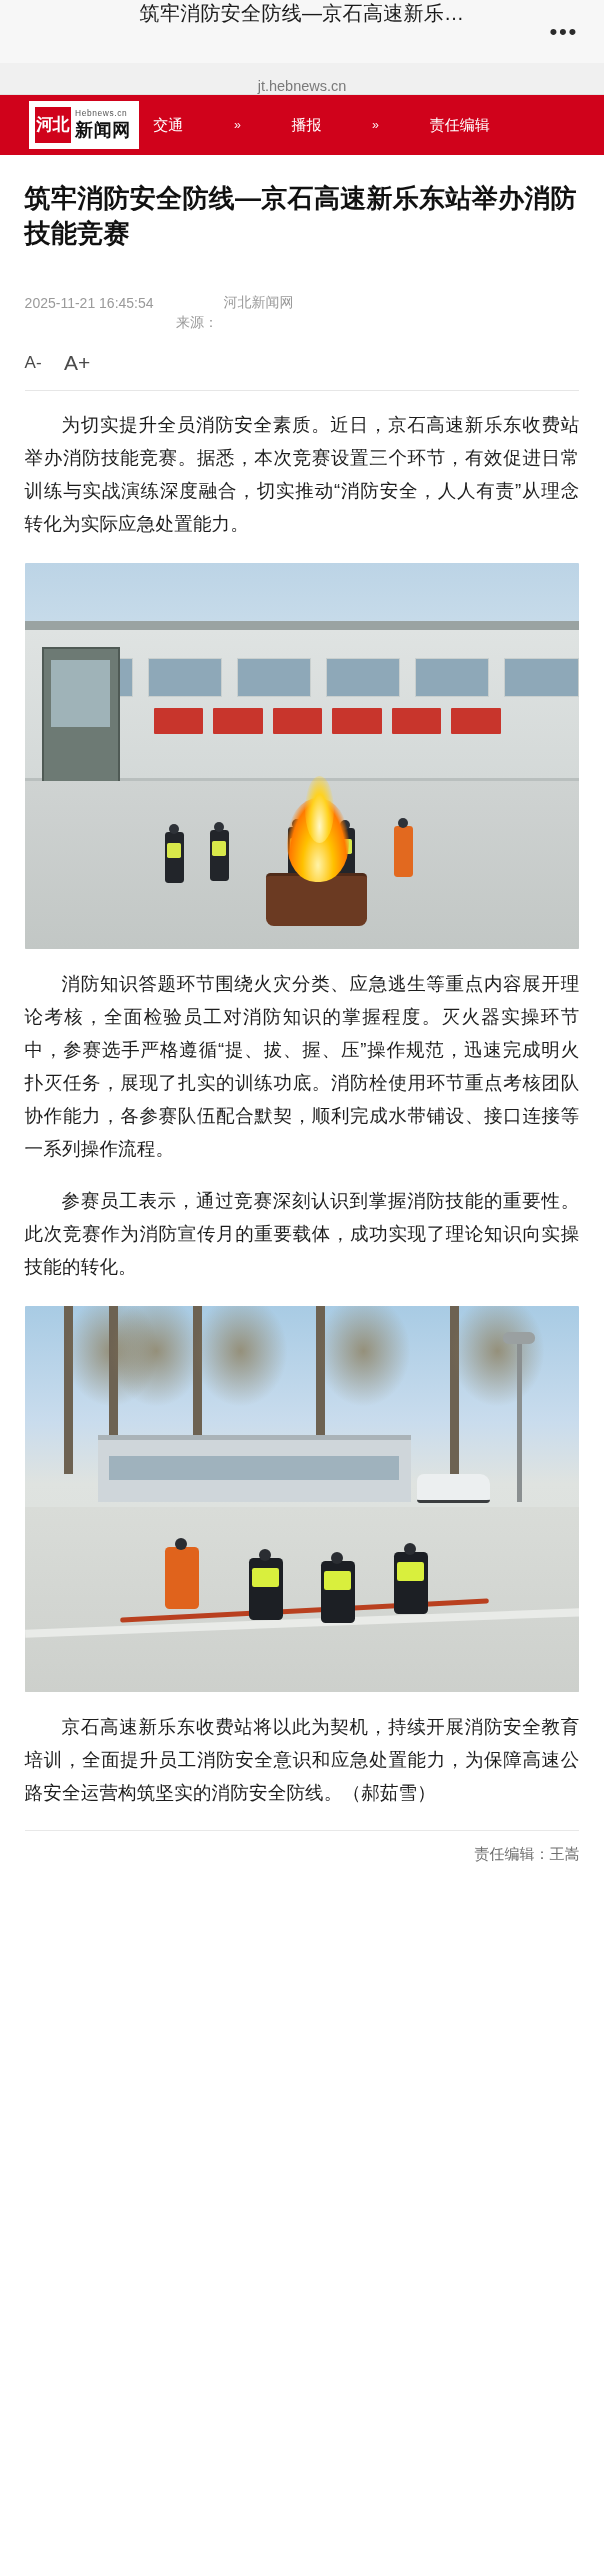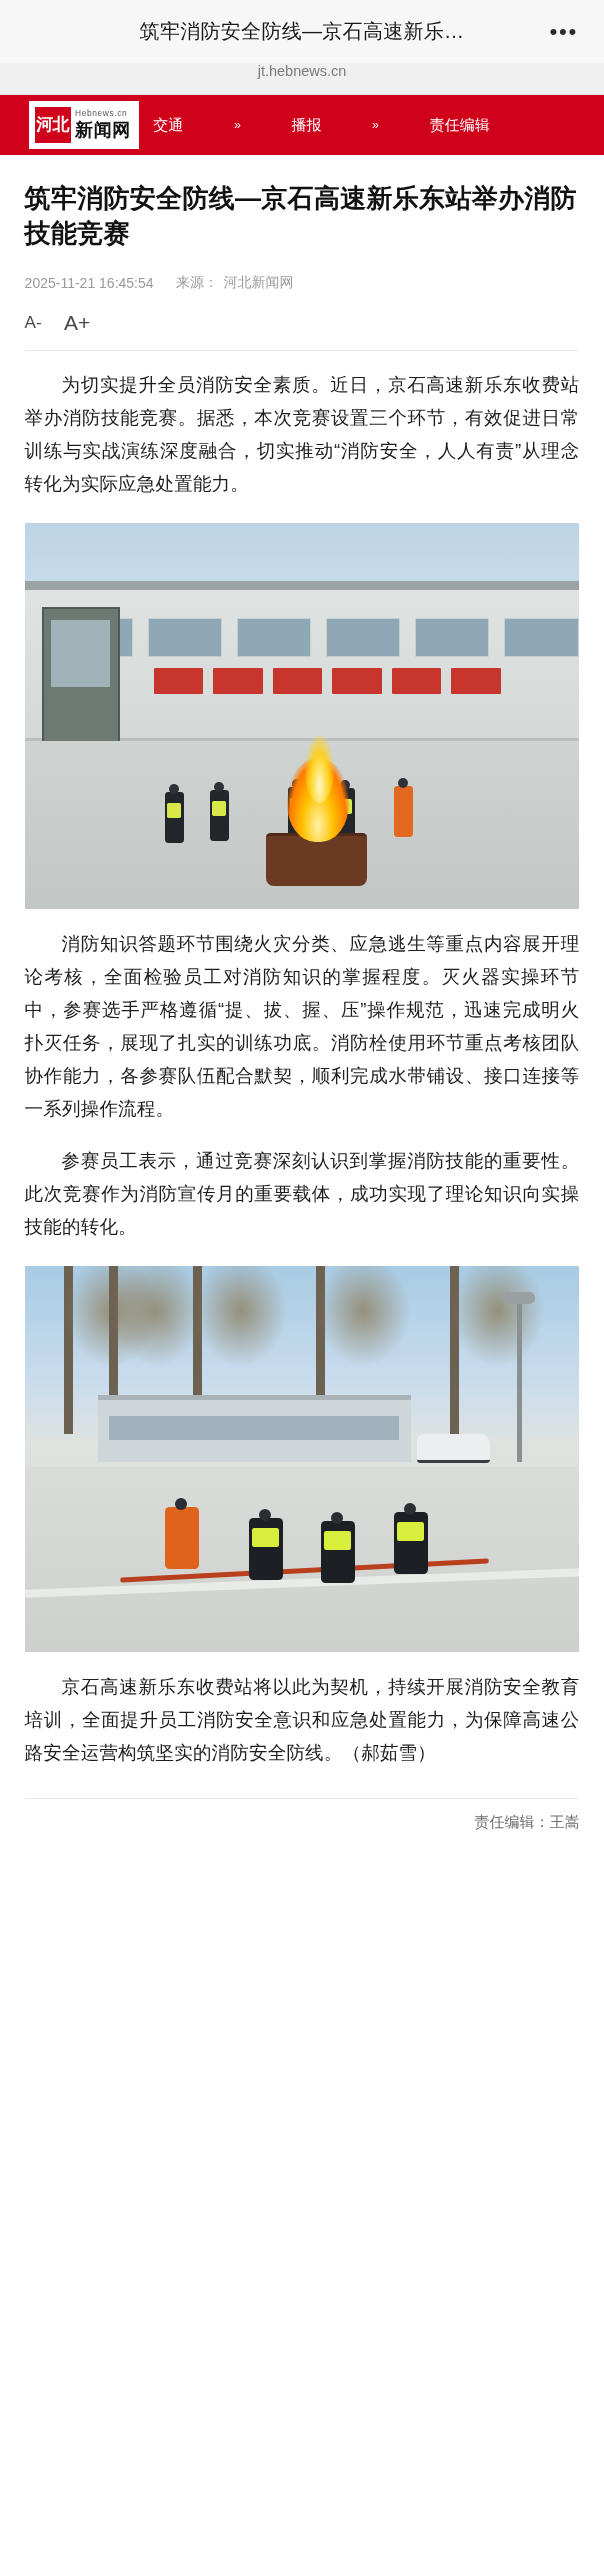--- a/index.html
+++ b/index.html
@@ -12,21 +12,20 @@
     width: 604px;
     min-height: 2576px;
     position: relative;
   }
 
   
   .topbar {
     height: 63px;
     background: #f7f7f7;
     display: flex;
-    align-items: center;
     padding: 0 19px;
     position: relative;
   }
   .topbar-title {
     flex: 1;
     text-align: center;
     font-size: 20px;
     color: #1a1a1a;
     white-space: nowrap;
     overflow: hidden;
@@ -41,21 +40,21 @@
     transform: translateY(-50%);
     font-size: 22.4px;
     color: #2b2b2b;
     letter-spacing: 1.7px;
     line-height: 1;
   }
   .urlbar {
     height: 32px;
     background: #f0f0f0;
     display: flex;
-    align-items: flex-start;
+    align-items: flex-end;
     justify-content: center;
     font-size: 14.5px;
     color: #7a7a7a;
     border-bottom: 0.6px solid #e2e2e2;
   }
 
   
   .brandband {
     background: #d0021b;
     height: 60px;
@@ -128,21 +127,21 @@
     margin: 26px 0 0 0;
     letter-spacing: 0.3px;
   }
   .meta {
     margin-top: 22.4px;
     font-size: 14px;
     color: #9a9a9a;
     display: flex;
     align-items: center;
   }
-  .meta .source-label { margin-left: 22.4px; }
+  .meta .source-label { margin-left: 22.4px; margin-top: 40px; }
   .meta .source-name { margin-left: 5.6px; }
 
   .fontsize-row {
     margin-top: 19px;
     display: flex;
     align-items: center;
     color: #4a4a4a;
   }
   .fontsize-row .small {
     font-size: 17px;
@@ -303,21 +302,21 @@
   }
   .p2-lamp {
     position: absolute; left: 492px; top: 34px; width: 5.6px; height: 162px; background: #8a8f90;
   }
   .p2-lamp:before {
     content: ""; position: absolute; left: -13.4px; top: -7.8px; width: 32px; height: 12.3px;
     background: #9aa0a1; border-radius: 5.6px;
   }
 
   .footer-note {
-    margin-top: 28px;
+    margin-top: 20px;
     padding: 14.5px 0 19px 0;
     border-top: 0.6px solid #e8e8e8;
     text-align: right;
     font-size: 15px;
     color: #6d6d6d;
   }
 </style>
 </head>
 <body>
 

